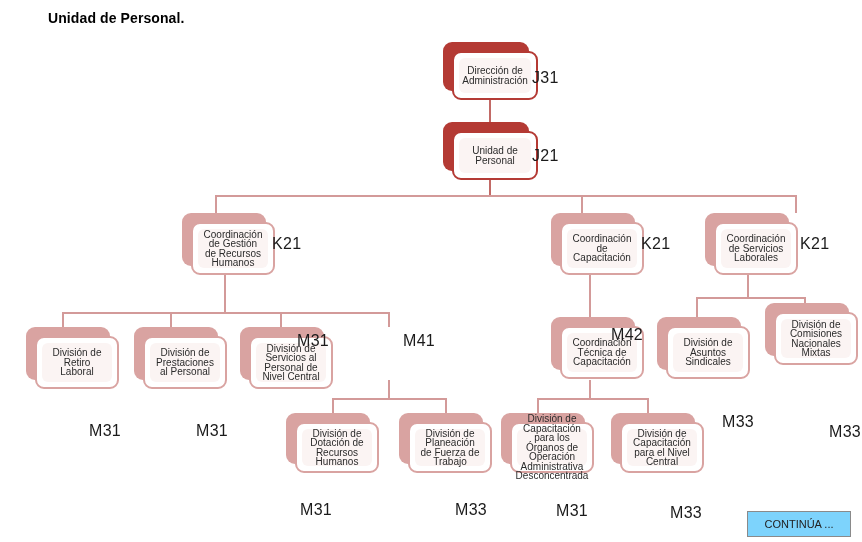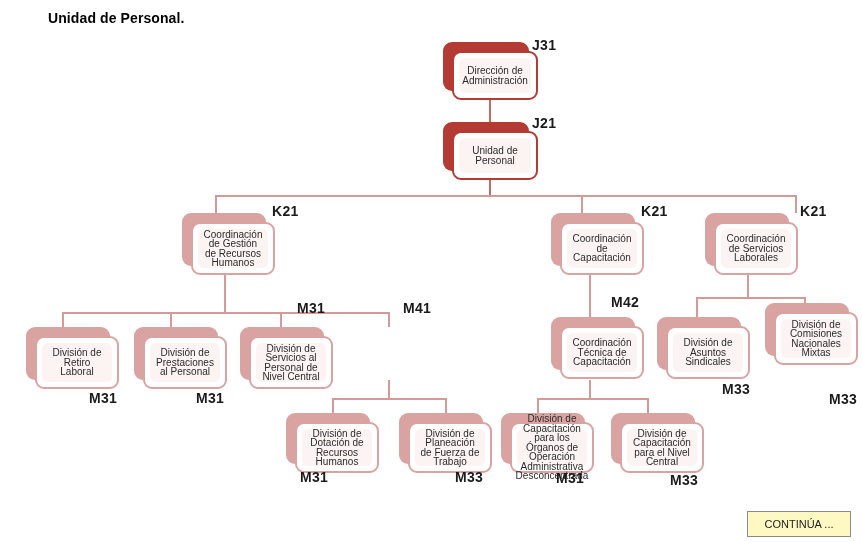--- a/index.html
+++ b/index.html
@@ -83,36 +83,37 @@
     text-align: center;
   }
 
   
   .node.dark .shadow { background: #b43a34; }
   .node.dark .face   { border-color: #b43a34; }
 
   
   .code {
     position: absolute;
-    font-size: 14px;
-    font-weight: bold;
+    font-size: 16px;
+    font-weight: normal;
     color: #1b1b1b;
     letter-spacing: 0.3px;
     white-space: nowrap;
+    margin-top: 32px;
   }
 
   
   #continua {
     position: absolute;
     left: 747px;
     top: 511px;
     width: 104px;
     height: 26px;
     border: 1px solid #8a8a8a;
-    background: #fef9c3;
+    background: #7dd3fc;
     display: flex;
     align-items: center;
     justify-content: center;
     font-size: 11px;
     color: #222222;
     box-sizing: border-box;
   }
 </style>
 </head>
 <body>

